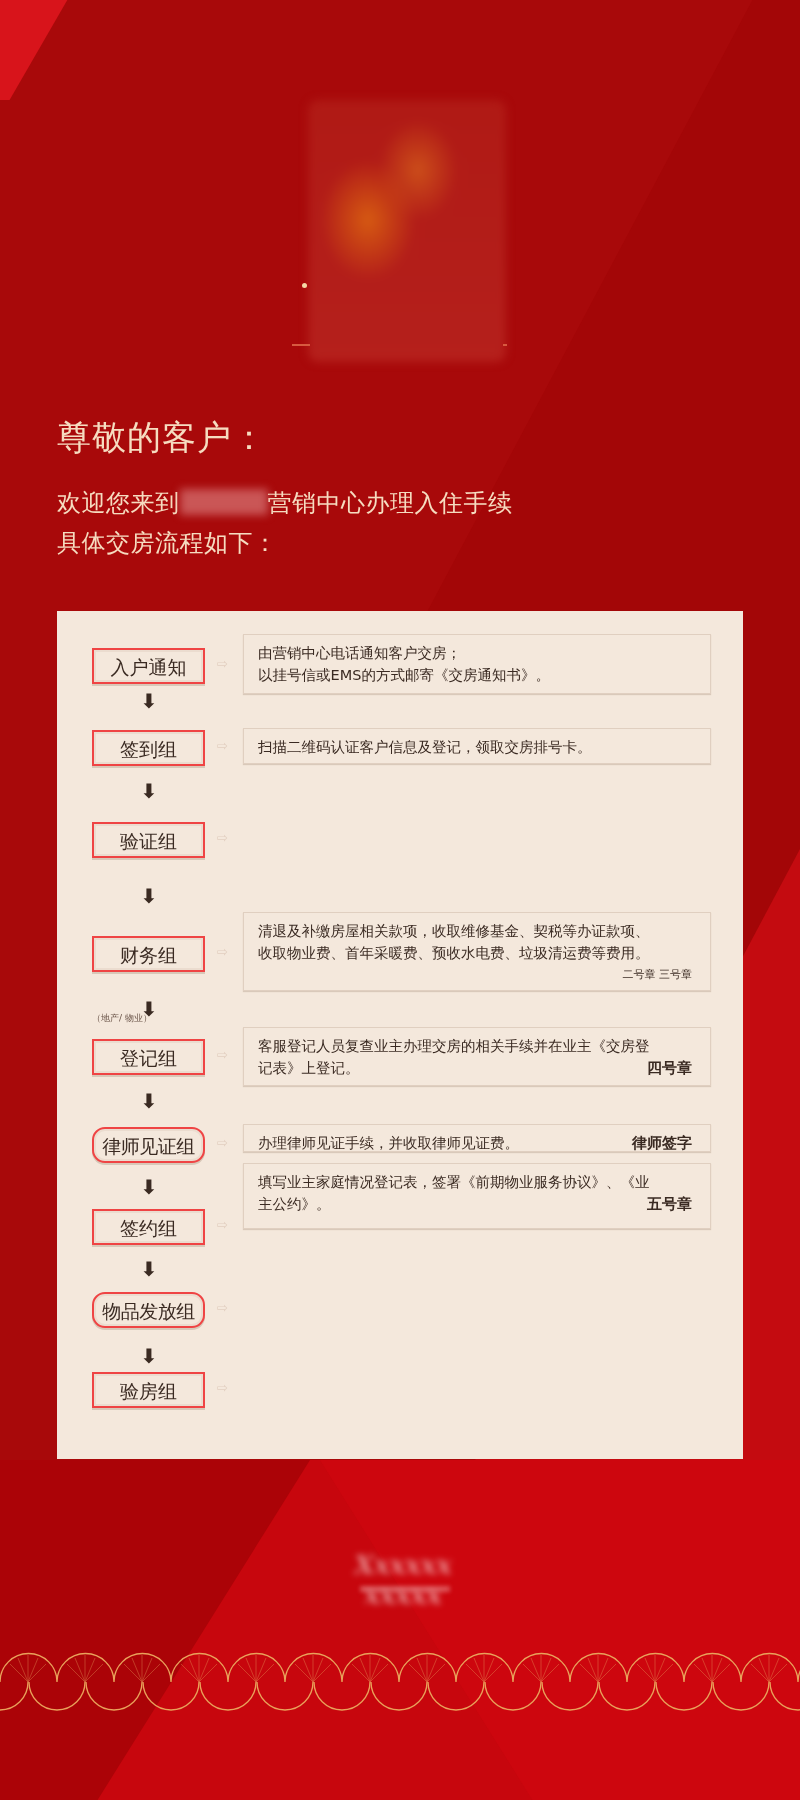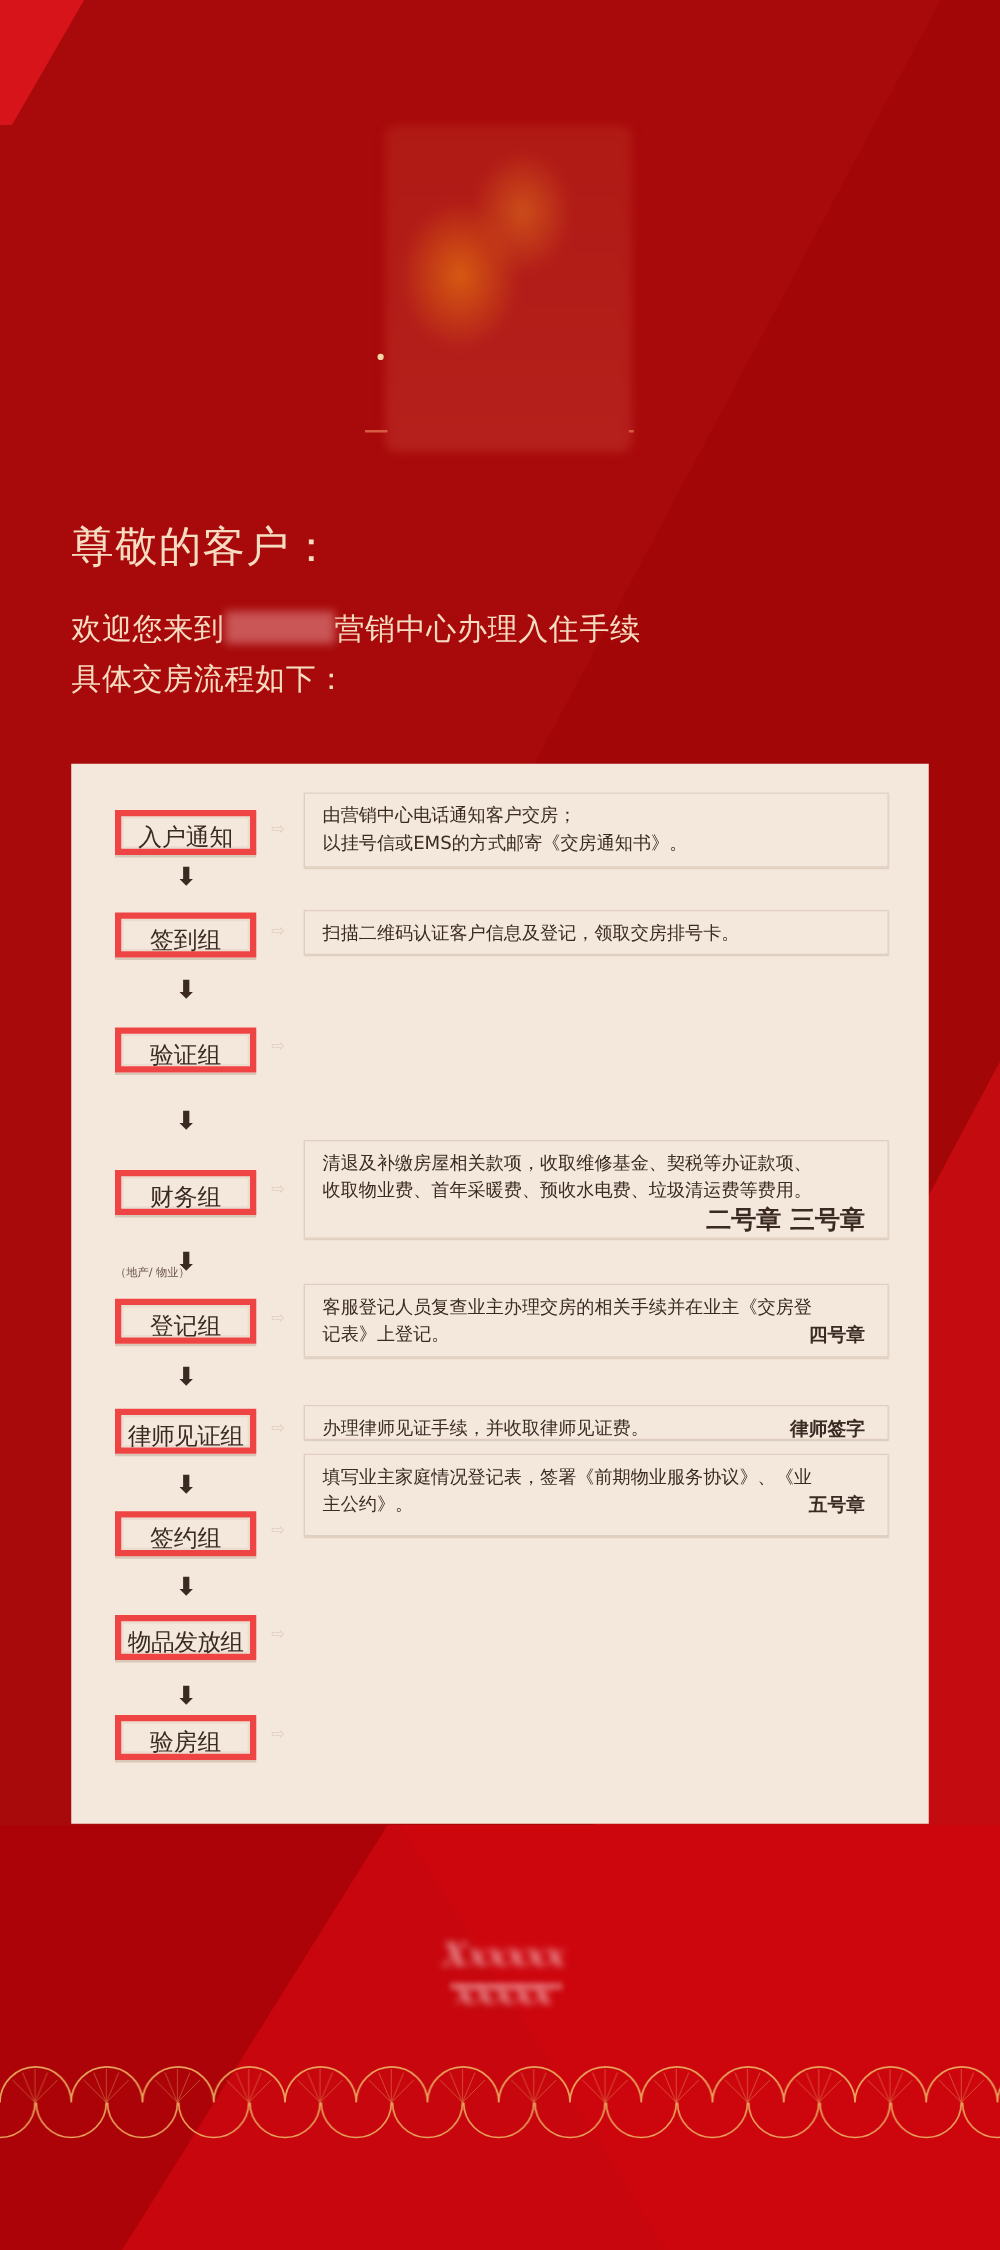--- a/index.html
+++ b/index.html
@@ -36,35 +36,35 @@
   .welcome.l1 { top: 487px; }
   .welcome.l2 { top: 527px; }
   .blur-name { display: inline-block; width: 88px; height: 26px; vertical-align: -4px; background: rgba(230,150,150,.55); filter: blur(4px); }
 
   .card {
     position: absolute; left: 57px; top: 611px; width: 686px; height: 848px;
     background: #f4e8dc;
   }
   .step {
     position: absolute; left: 35px; width: 113px; height: 36px;
-    border: 5px solid #ef4444; background: #f4e8dc;
+    border: 2px solid #ef4444; background: #f4e8dc;
     box-shadow: 0 2px 0 #d8c8b8, inset 0 0 0 2px #ebdccf;
     color: #3a2a22; font-size: 19px; text-align: center; line-height: 34px; white-space: nowrap;
   }
-  .step.wide { font-size: 19px; letter-spacing: -0.5px; }
+  .step.wide { font-size: 19px; letter-spacing: -0.5px; border-radius: 13px; }
   .step-sub { position: absolute; left: 35px; width: 113px; text-align: left; font-size: 9px; color: #6a5448; margin-top: 36px; }
   .arr-r { position: absolute; left: 160px; color: #e2cfc0; font-size: 13px; }
   .desc {
     position: absolute; left: 186px; width: 468px;
     border: 1px solid #e0cfc0; background: #f4e8dc;
     box-shadow: 0 1px 1px #d9c9ba;
     padding: 7px 18px 7px 14px;
     color: #3a2a22; font-size: 14.5px; line-height: 22px;
   }
-  .desc .stamp { display: block; text-align: right; font-weight: bold; font-size: 20px; line-height: 22px; }
+  .desc .stamp { display: block; text-align: right; font-weight: normal; font-size: 11px; line-height: 22px; }
   .desc .stamp-inline { position: absolute; right: 18px; top: 7px; font-weight: bold; font-size: 15px; }
   .down { position: absolute; left: 82px; width: 20px; text-align: center; color: #3a2a22; font-size: 20px; line-height: 20px; font-weight: bold; }
 
   .brand {
     position: absolute; left: 318px; top: 1550px; width: 170px; height: 32px;
     color: #f3c0c0; font-family: "DejaVu Serif", serif; font-style: italic; font-weight: bold; font-size: 26px;
     filter: blur(3px); opacity: .7; text-align: center;
   }
   .brand-sub { position: absolute; left: 360px; top: 1586px; width: 90px; height: 6px; background: rgba(240,170,170,.45); filter: blur(2px); }
   .pattern { position: absolute; left: 0; top: 1652px; width: 800px; height: 60px; }

